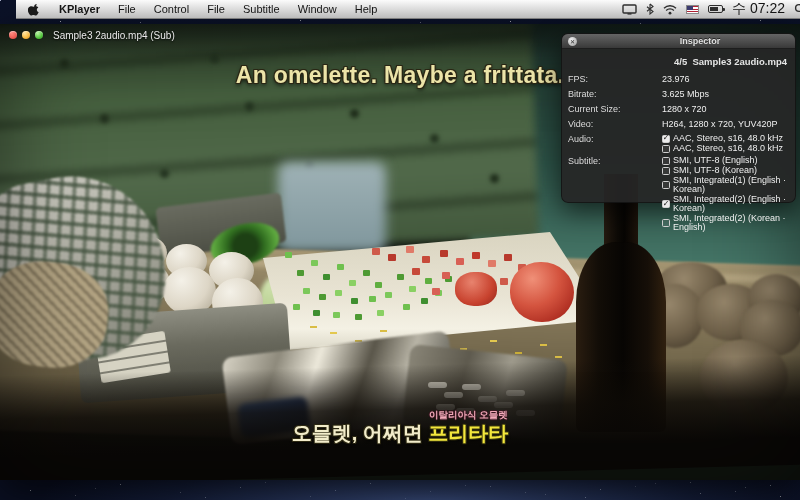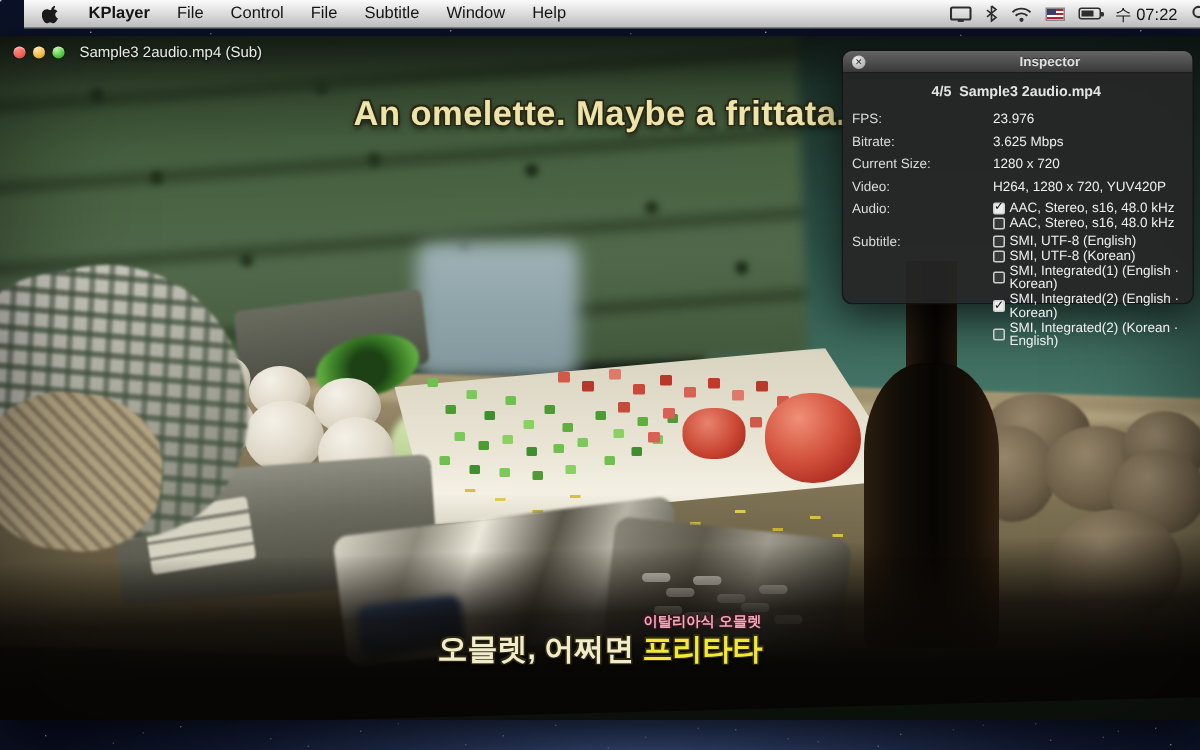--- a/index.html
+++ b/index.html
@@ -32,21 +32,21 @@
   .menu-item { padding:0 9px; line-height:19px; }
   .menu-item.app { font-weight:bold; }
   .mb-status { margin-left:auto; display:flex; align-items:center; gap:9px; padding-right:10px; }
   .mb-status svg { display:block; }
   .flag { width:13px; height:9px; position:relative; border:0.5px solid #888;
     background:repeating-linear-gradient(#b22234 0 1.3px,#ffffff 1.3px 2.6px); }
   .flag::before { content:""; position:absolute; left:0; top:0; width:6px; height:4.5px; background:#3c3b6e; }
   .battery { width:15px; height:8px; border:1px solid #2e2e2e; border-radius:2px; position:relative; }
   .battery::before { content:""; position:absolute; left:1px; top:1px; bottom:1px; width:8px; background:#2e2e2e; }
   .battery::after { content:""; position:absolute; right:-3px; top:2px; width:2px; height:3px; background:#2e2e2e; border-radius:0 1px 1px 0; }
-  .clock { font-size:11px; }
+  .clock { font-size:14px; }
 
   
   .window { position:absolute; left:0; top:24px; width:800px; height:456px; z-index:10;
     box-shadow:0 12px 34px rgba(0,0,0,.65); background:#10150f; overflow:hidden; }
 
   .video { position:absolute; inset:0; overflow:hidden; }
 
   
   .wall-right { position:absolute; left:470px; top:-10px; width:340px; height:270px;
     background:linear-gradient(180deg,#1c2e27 0%,#2b5045 55%,#4a7d6e 100%); filter:blur(3px); }
@@ -192,21 +192,21 @@
     background:rgba(38,38,38,.93); border-radius:7px; border:1px solid rgba(0,0,0,.45);
     box-shadow:0 9px 26px rgba(0,0,0,.6); color:#e4e4e4; font-size:9px; }
   .insp-header { height:15px; border-radius:6px 6px 0 0; position:relative;
     background:linear-gradient(#646464,#424242 80%,#383838); border-bottom:1px solid #1d1d1d;
     display:flex; align-items:center; justify-content:center;padding-left:43px; }
   .insp-title { font-size:9px; font-weight:bold; color:#e0e0e0; text-shadow:0 -1px 0 rgba(0,0,0,.6); }
   .insp-close { position:absolute; left:6px; top:3px; width:9px; height:9px; border-radius:50%;
     background:radial-gradient(circle at 35% 30%, #efefef, #9a9a9a); display:flex; align-items:center; justify-content:center; }
   .insp-close::after { content:"✕"; font-size:6px; color:#2e2e2e; line-height:1; }
   .insp-body { padding:4px 8px 0 6px; }
-  .file-title { text-align:center; font-weight:bold; font-size:9.5px; white-space:pre; margin:3px 0 7px; }
+  .file-title { text-align:right; font-weight:bold; font-size:9.5px; white-space:pre; margin:3px 0 7px; }
   .irow { display:flex; line-height:10px; margin-bottom:5px; }
   .irow .lbl { width:90px; margin-right:4px; flex:none; color:#dcdcdc; }
   .irow .val { flex:1; color:#efefef; }
   .tracks { display:flex; flex-direction:column; gap:1px; }
   .track { display:flex; align-items:center; line-height:9px; }
   .cb { width:8px; height:8px; flex:none; margin-right:3px; border:1px solid #cfcfcf; border-radius:1.5px;
     background:rgba(255,255,255,.08); display:flex; align-items:center; justify-content:center; }
   .cb.on { background:#ececec; }
   .cb.on::after { content:"✓"; font-size:8px; font-weight:bold; color:#111; line-height:1; margin-top:-1px; }
   .grp { margin-bottom:3px; }

